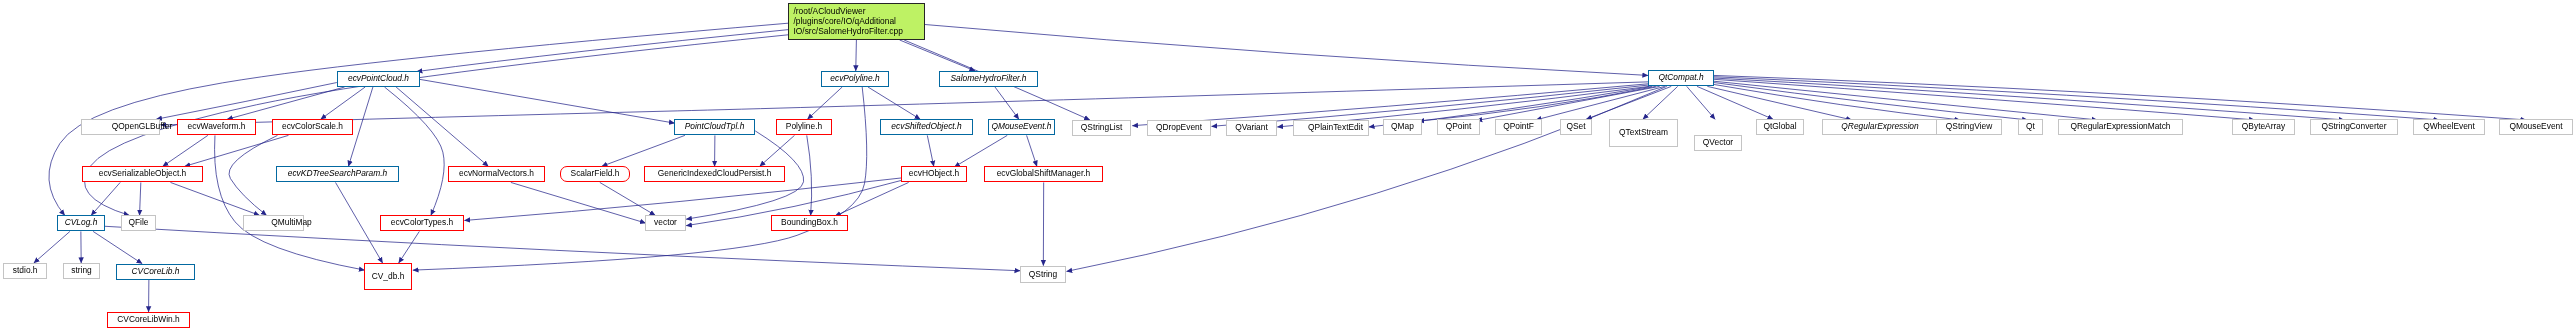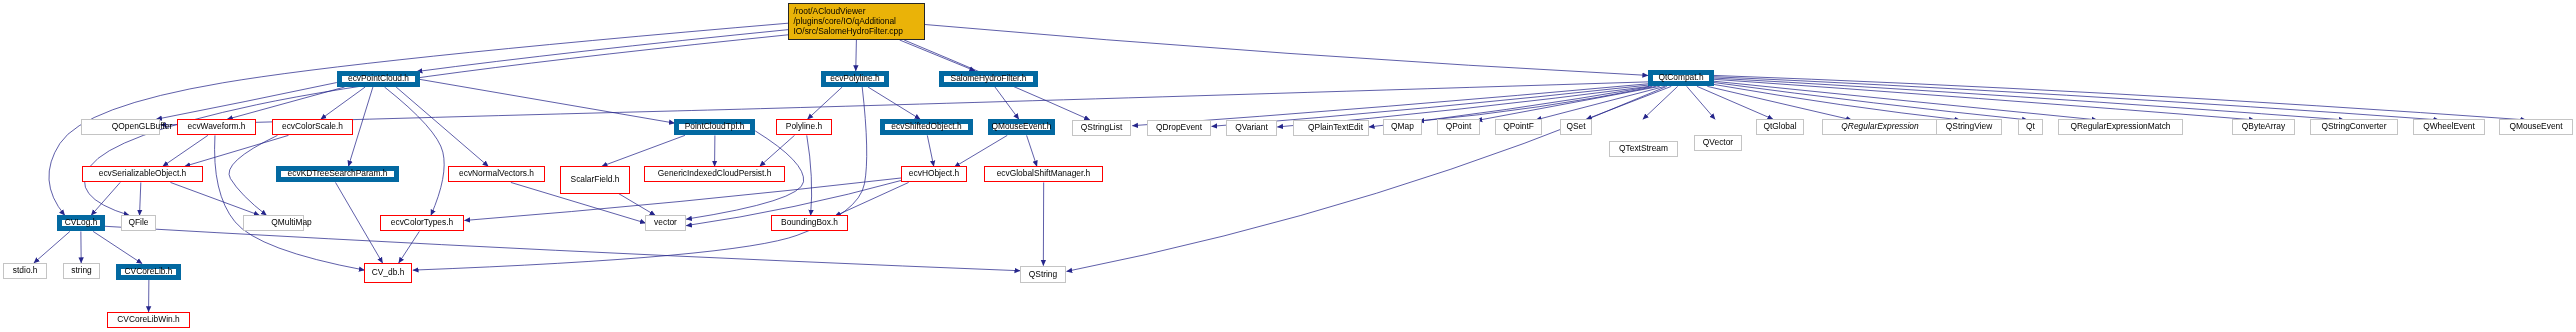--- a/index.html
+++ b/index.html
@@ -3,23 +3,23 @@
 <meta charset="utf-8">
 <style>
   html,body{margin:0;padding:0;background:#ffffff;}
   .canvas{position:relative;width:2576px;height:332px;background:#ffffff;overflow:hidden;
           font-family:"Liberation Sans","DejaVu Sans",sans-serif;}
   #edge-layer{position:absolute;left:0;top:0;width:2576px;height:332px;}
   #node-layer{position:absolute;left:0;top:0;width:2576px;height:332px;}
   .node{position:absolute;display:flex;align-items:center;justify-content:center;
         background:#ffffff;color:#000;font-size:8.4px;line-height:9.7px;white-space:pre;
         box-sizing:border-box;text-align:center;}
-  .node.current{background:#eab308;border:1px solid #262626;text-align:left;
+  .node.current{background:#bef264;border:1px solid #262626;text-align:left;
         justify-content:flex-start;padding:1.3px 4.5px;font-size:8.4px;}
-  .node.internal{border:5px solid #0369a1;}
+  .node.internal{border:1px solid #0369a1;font-style:italic;}
   .node.truncated{border:0.9px solid #ff0000;}
   .node.external{border:0.8px solid #c4c4c4;}
 </style>
 </head>
 <body>
 
 <div class="canvas">
   <svg id="edge-layer" xmlns="http://www.w3.org/2000/svg" viewBox="0 0 3995 515">
       <defs>
         <marker id="arrow" viewBox="0 0 10 10" refX="8.5" refY="5" markerWidth="9" markerHeight="9" orient="auto">
@@ -110,45 +110,45 @@
       <div class="node internal" style="left: 880px; top: 119px; width: 93px; height: 16px;">ecvShiftedObject.h</div>
       <div class="node internal" style="left: 988px; top: 119px; width: 67px; height: 16px;">QMouseEvent.h</div>
       <div class="node external" style="left: 1072px; top: 120px; width: 59px; height: 16px;">QStringList</div>
       <div class="node external" style="left: 1147px; top: 120px; width: 64px; height: 16px;">QDropEvent</div>
       <div class="node external" style="left: 1226px; top: 120px; width: 51px; height: 16px; text-align: right;">QVariant</div>
       <div class="node external" style="left: 1293px; top: 120px; width: 76px; height: 16px; padding-left: 9px;">QPlainTextEdit</div>
       <div class="node external" style="left: 1383px; top: 119px; width: 39px; height: 16px;">QMap</div>
       <div class="node external" style="left: 1437px; top: 119px; width: 43px; height: 16px;">QPoint</div>
       <div class="node external" style="left: 1495px; top: 119px; width: 47px; height: 16px;">QPointF</div>
       <div class="node external" style="left: 1560px; top: 119px; width: 32px; height: 16px;">QSet</div>
-      <div class="node external" style="left: 1609px; top: 119px; width: 69px; height: 16px; margin-top: 22px;">QTextStream</div>
+      <div class="node external" style="left: 1609px; top: 119px; width: 69px; height: 28px;">QTextStream</div>
       <div class="node external" style="left: 1694px; top: 119px; width: 48px; height: 16px; margin-top: 16px;">QVector</div>
       <div class="node external" style="left: 1756px; top: 119px; width: 48px; height: 16px;">QtGlobal</div>
       <div class="node external" style="left: 1822px; top: 119px; width: 116px; height: 16px; font-style: italic;">QRegularExpression</div>
       <div class="node external" style="left: 1936px; top: 119px; width: 66px; height: 16px;">QStringView</div>
       <div class="node external" style="left: 2018px; top: 119px; width: 25px; height: 16px;">Qt</div>
       <div class="node external" style="left: 2058px; top: 119px; width: 125px; height: 16px;">QRegularExpressionMatch</div>
       <div class="node external" style="left: 2232px; top: 119px; width: 63px; height: 16px;">QByteArray</div>
       <div class="node external" style="left: 2310px; top: 119px; width: 88px; height: 16px;">QStringConverter</div>
       <div class="node external" style="left: 2413px; top: 119px; width: 72px; height: 16px;">QWheelEvent</div>
       <div class="node external" style="left: 2499px; top: 119px; width: 74px; height: 16px;">QMouseEvent</div>
       <div class="node truncated" style="left: 82px; top: 166px; width: 121px; height: 16px;">ecvSerializableObject.h</div>
       <div class="node internal" style="left: 276px; top: 166px; width: 123px; height: 16px;">ecvKDTreeSearchParam.h</div>
       <div class="node truncated" style="left: 448px; top: 166px; width: 97px; height: 16px;">ecvNormalVectors.h</div>
-      <div class="node truncated" style="left: 560px; top: 166px; width: 70px; height: 28px;">ScalarField.h</div>
+      <div class="node truncated" style="left: 560px; top: 166px; width: 70px; height: 16px; border-radius: 7px;">ScalarField.h</div>
       <div class="node truncated" style="left: 644px; top: 166px; width: 141px; height: 16px;">GenericIndexedCloudPersist.h</div>
       <div class="node truncated" style="left: 901px; top: 166px; width: 66px; height: 16px;">ecvHObject.h</div>
       <div class="node truncated" style="left: 984px; top: 166px; width: 119px; height: 16px;">ecvGlobalShiftManager.h</div>
       <div class="node internal" style="left: 57px; top: 215px; width: 48px; height: 16px;">CVLog.h</div>
       <div class="node external" style="left: 121px; top: 215px; width: 35px; height: 16px;">QFile</div>
       <div class="node external" style="left: 243px; top: 215px; width: 61px; height: 16px; padding-left: 36px;">QMultiMap</div>
       <div class="node truncated" style="left: 380px; top: 215px; width: 84px; height: 16px;">ecvColorTypes.h</div>
       <div class="node external" style="left: 645px; top: 215px; width: 41px; height: 16px;">vector</div>
       <div class="node truncated" style="left: 771px; top: 215px; width: 77px; height: 16px;">BoundingBox.h</div>
       <div class="node external" style="left: 3.2px; top: 263px; width: 44px; height: 16px;">stdio.h</div>
       <div class="node external" style="left: 63px; top: 263px; width: 37px; height: 16px;">string</div>
-      <div class="node internal" style="left: 116px; top: 264px; width: 65px; height: 16px;">CVCoreLib.h</div>
-      <div class="node truncated" style="left: 364px; top: 263px; width: 48px; height: 20px;">CV_db.h</div>
+      <div class="node internal" style="left: 116px; top: 264px; width: 79px; height: 16px;">CVCoreLib.h</div>
+      <div class="node truncated" style="left: 364px; top: 263px; width: 48px; height: 27px;">CV_db.h</div>
       <div class="node external" style="left: 1020px; top: 266px; width: 46px; height: 17px;">QString</div>
       <div class="node truncated" style="left: 107px; top: 312px; width: 83px; height: 16px;">CVCoreLibWin.h</div>
     </div>
 </div>
 
 
 </body></html>

